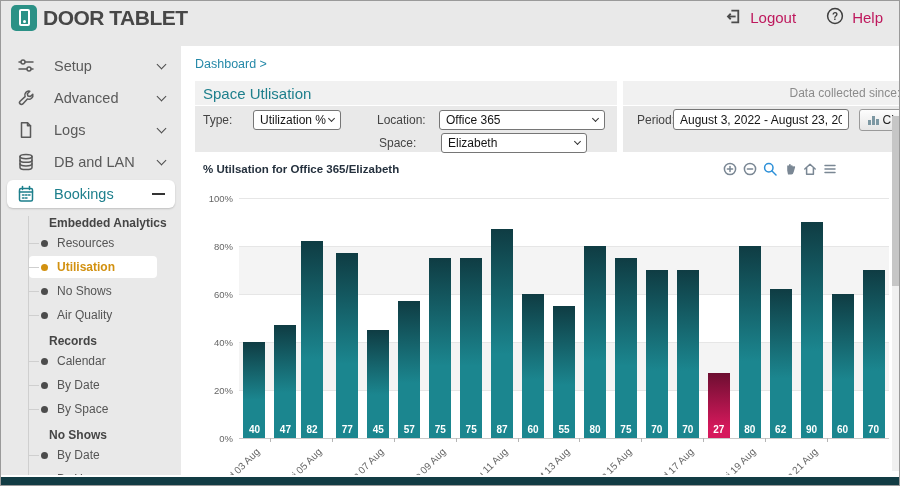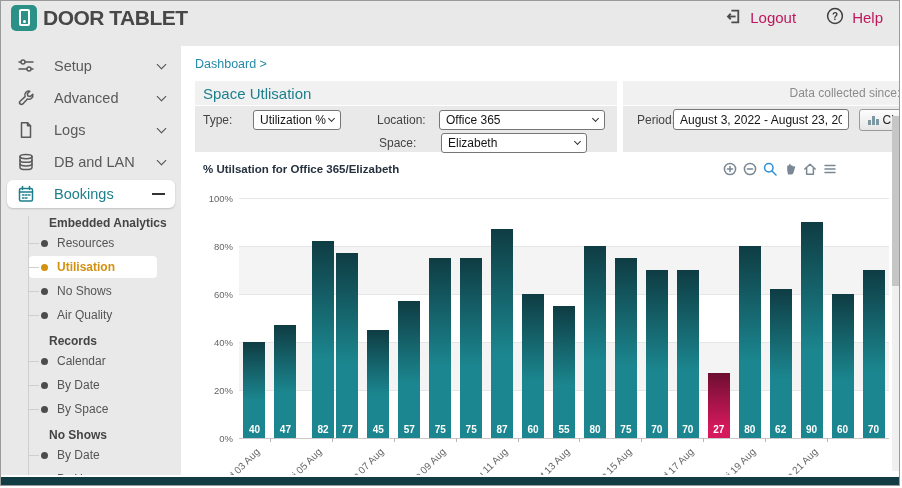--- a/index.html
+++ b/index.html
@@ -325,21 +325,21 @@
             <div class="ylab" style="top: 187px;">20%</div>
             <div class="ylab" style="top: 235px;">0%</div>
             <div class="bar" style="left: 4.47619px; width: 22px; height: 96px; background: linear-gradient(rgb(15, 60, 67) 0%, rgb(27, 134, 143) 60%);">
               <span class="val">40</span>
             </div>
             <div class="xlab" style="left: -64.5238px; top: 248px;">Wed 03 Aug</div>
             <div class="xtick" style="left: 30.9524px;"></div>
             <div class="bar" style="left: 35.4286px; width: 22px; height: 113px; background: linear-gradient(rgb(15, 60, 67) 0%, rgb(27, 134, 143) 60%);">
               <span class="val">47</span>
             </div>
-            <div class="bar" style="left: 73px; width: 22px; height: 197px; background: linear-gradient(rgb(15, 60, 67) 0%, rgb(27, 134, 143) 60%);">
+            <div class="bar" style="left: 62px; width: 22px; height: 197px; background: linear-gradient(rgb(15, 60, 67) 0%, rgb(27, 134, 143) 60%);">
               <span class="val">82</span>
             </div>
             <div class="xlab" style="left: -2.61905px; top: 248px;">Fri 05 Aug</div>
             <div class="xtick" style="left: 92.8571px;"></div>
             <div class="bar" style="left: 97.3333px; width: 22px; height: 185px; background: linear-gradient(rgb(15, 60, 67) 0%, rgb(27, 134, 143) 60%);">
               <span class="val">77</span>
             </div>
             <div class="bar" style="left: 128.286px; width: 22px; height: 108px; background: linear-gradient(rgb(15, 60, 67) 0%, rgb(27, 134, 143) 60%);">
               <span class="val">45</span>
             </div>

